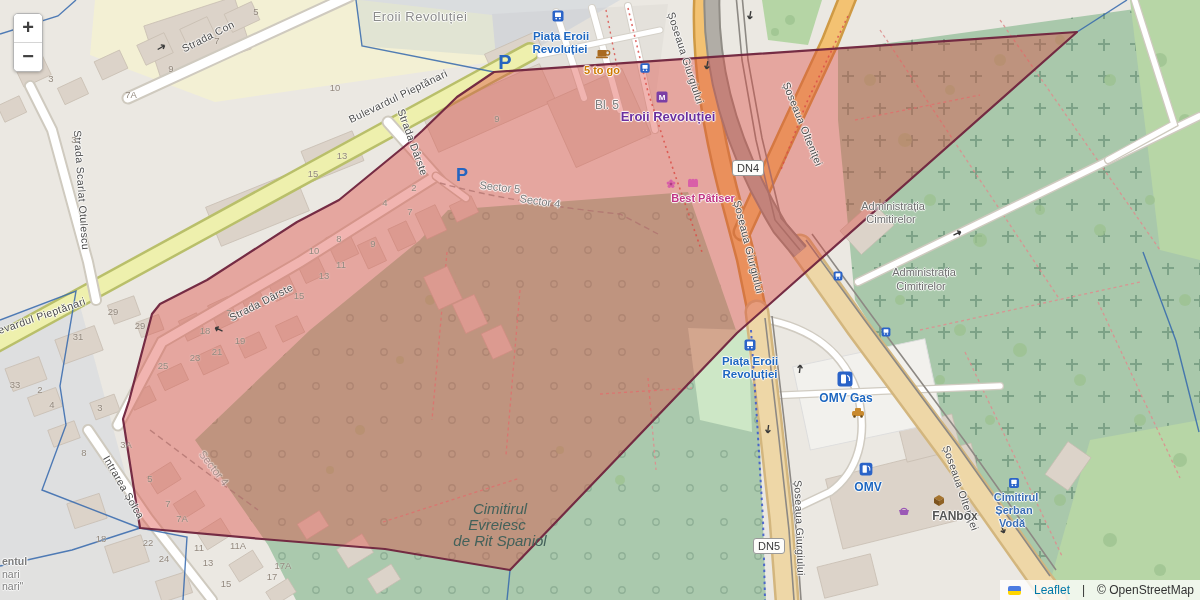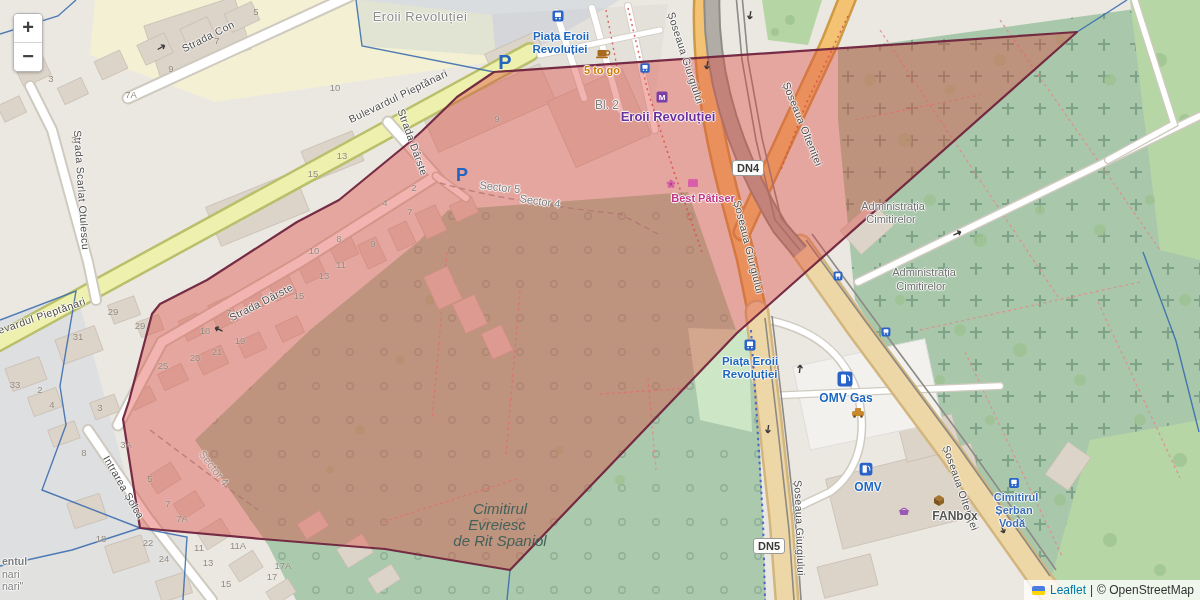--- a/index.html
+++ b/index.html
@@ -25,27 +25,27 @@
   .fanbox{font-size:12px;color:#555;font-weight:bold;}
   .hnum{font-size:9.5px;color:#93897e;text-shadow:0 0 2px rgba(255,255,255,.7);}
   
   #zoomctl{position:absolute;left:13px;top:13px;width:28px;border:1px solid #b5b5b5;
            border-radius:5px;overflow:hidden;background:#fff;box-shadow:0 1px 3px rgba(0,0,0,.25);}
   .zbtn{width:28px;height:28px;line-height:27px;text-align:center;font-size:20px;font-weight:bold;
         color:#404040;cursor:pointer;background:#fff;user-select:none;}
   .zbtn+.zbtn{border-top:1px solid #d5d5d5;}
   
   #attrib{position:absolute;right:0;bottom:0;height:20px;line-height:20px;padding:0 6px 0 8px;
-          background:rgba(255,255,255,.78);font-size:12px;color:#333;display:flex;align-items:center;gap:4px;text-align:center;}
+          background:rgba(255,255,255,.78);font-size:12px;color:#333;display:flex;align-items:center;gap:12px;text-align:center;}
   #attrib a{color:#0078A8;text-decoration:none;}
   #flag{display:inline-block;width:13px;height:9px;border-radius:2px;overflow:hidden;margin-right:1px;}
   #flag .b{display:block;width:13px;height:5px;background:#4c7be1;}
   #flag .y{display:block;width:13px;height:4px;background:#ffd500;}
   .badge{position:absolute;transform:translate(-50%,-50%);background:#fdfdfb;border:1.5px solid #9a9a9a;
-         border-radius:3px;padding:0 4px;font-size:11px;font-weight:bold;color:#3a3a3a;line-height:14px;}
+         border-radius:3px;padding:0 4px;font-size:11px;font-weight:normal;color:#3a3a3a;line-height:14px;}
 </style>
 </head>
 <body>
 
 <div id="stage">
   <svg id="map-svg" width="1200" height="600" viewBox="0 0 1200 600">
     <defs>
       <pattern id="rings" width="34" height="34" patternUnits="userSpaceOnUse">
         <circle cx="10" cy="12" r="3.2" fill="none" stroke="#8fb096" stroke-width="1.4"></circle>
       </pattern>
@@ -376,21 +376,21 @@
         <div class="lbl admin" style="left: 921px; top: 286px; transform: translate(-50%, -50%) rotate(0deg);">Cimitirelor</div>
         <div class="lbl cem" style="left: 500px; top: 508px; transform: translate(-50%, -50%) rotate(0deg);">Cimitirul</div>
         <div class="lbl cem" style="left: 497px; top: 524px; transform: translate(-50%, -50%) rotate(0deg);">Evreiesc</div>
         <div class="lbl cem" style="left: 500px; top: 540px; transform: translate(-50%, -50%) rotate(0deg);">de Rit Spaniol</div>
         <div class="lbl frag" style="left: 2px; top: 561px; font-weight: bold;">entul</div>
         <div class="lbl frag" style="left: 2px; top: 574px;">nari</div>
         <div class="lbl frag" style="left: 2px; top: 586px;">nari"</div>
         <div class="lbl poib" style="left: 561px; top: 36px; transform: translate(-50%, -50%) rotate(0deg);">Piața Eroii</div>
         <div class="lbl poib" style="left: 560px; top: 49px; transform: translate(-50%, -50%) rotate(0deg);">Revoluției</div>
         <div class="lbl poio" style="left: 602px; top: 70px; transform: translate(-50%, -50%) rotate(0deg);">5 to go</div>
-        <div class="lbl gray" style="left: 607px; top: 105px; transform: translate(-50%, -50%) rotate(0deg);">Bl. 2</div>
+        <div class="lbl gray" style="left: 607px; top: 105px; transform: translate(-50%, -50%) rotate(0deg);">Bl. 5</div>
         <div class="lbl metro" style="left: 668px; top: 116px; transform: translate(-50%, -50%) rotate(0deg);">Eroii Revoluției</div>
         <div class="lbl mag" style="left: 688px; top: 198px; transform: translate(-50%, -50%) rotate(0deg); padding-left: 30px;">Best Pâtiser</div>
         <div class="lbl poib" style="left: 750px; top: 361px; transform: translate(-50%, -50%) rotate(0deg);">Piața Eroii</div>
         <div class="lbl poib" style="left: 750px; top: 374px; transform: translate(-50%, -50%) rotate(0deg);">Revoluției</div>
         <div class="lbl poib2" style="left: 846px; top: 398px; transform: translate(-50%, -50%) rotate(0deg);">OMV Gas</div>
         <div class="lbl poib2" style="left: 868px; top: 487px; transform: translate(-50%, -50%) rotate(0deg);">OMV</div>
         <div class="lbl fanbox" style="left: 955px; top: 516px; transform: translate(-50%, -50%) rotate(0deg);">FANbox</div>
         <div class="lbl cemblue" style="left: 1016px; top: 497px; transform: translate(-50%, -50%) rotate(0deg);">Cimitirul</div>
         <div class="lbl cemblue" style="left: 1014px; top: 510px; transform: translate(-50%, -50%) rotate(0deg);">Șerban</div>
         <div class="lbl cemblue" style="left: 1012px; top: 523px; transform: translate(-50%, -50%) rotate(0deg);">Vodă</div>

